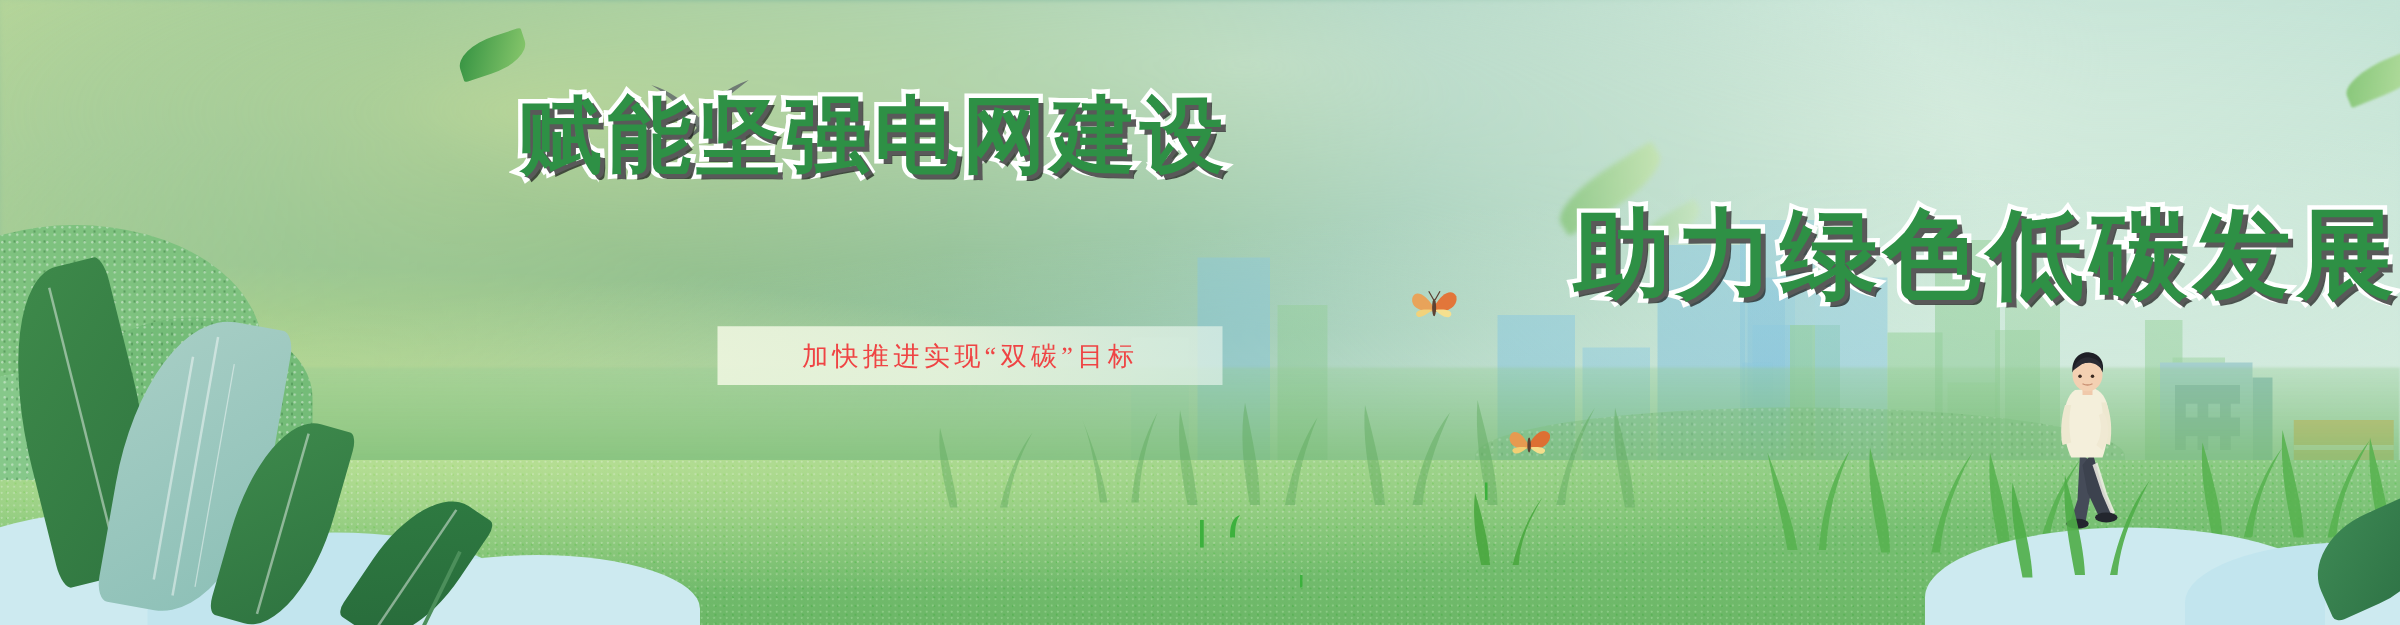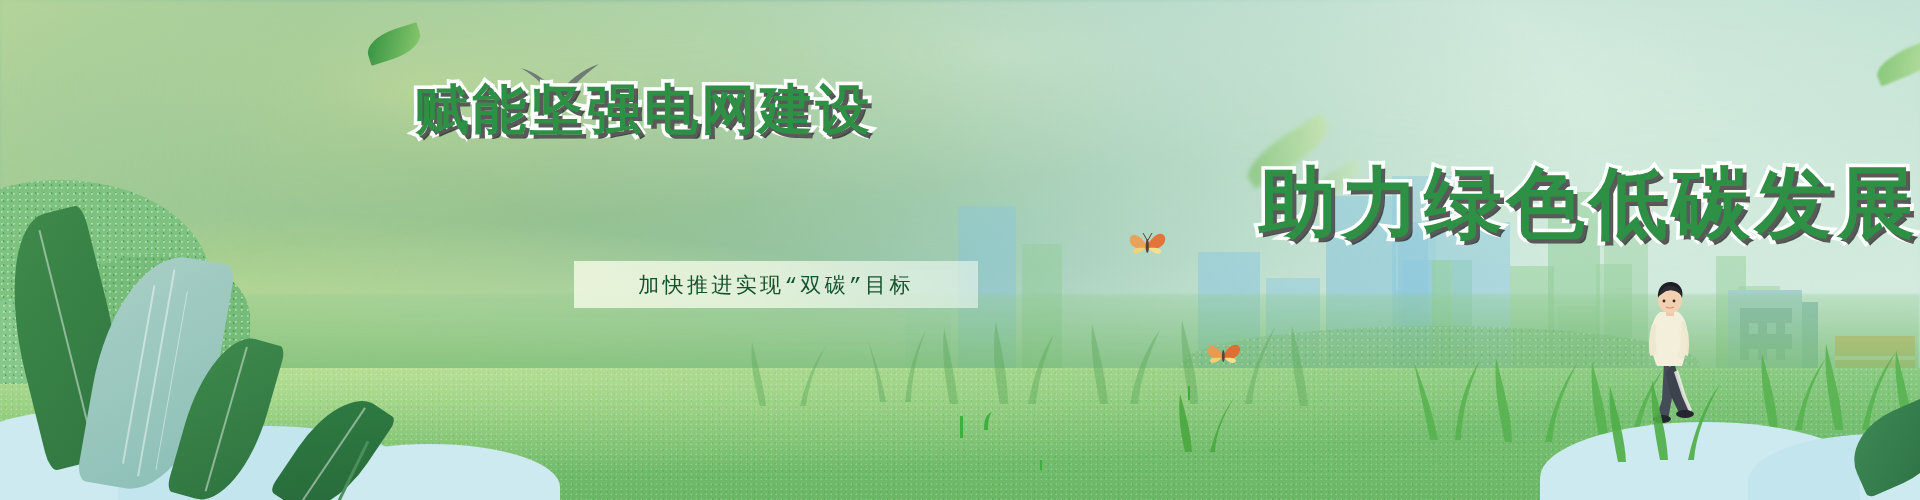--- a/index.html
+++ b/index.html
@@ -73,33 +73,33 @@
   .flyleaf{position:absolute;border-radius:60% 5% 60% 5%;}
 
   
   #title-wrap{position:absolute;left:0;top:66px;width:1920px;}
   .tline{
     color:#2e9045;font-weight:700;letter-spacing:.06em;white-space:nowrap;
     font-family:"Liberation Sans","DejaVu Sans",sans-serif;
     -webkit-text-stroke:7px #ffffff;paint-order:stroke fill;
     text-shadow:4px 4px 0 rgba(25,25,25,.72);
   }
-  #title-line1{font-size:54px;line-height:86px;padding-left:415px;}
+  #title-line1{font-size:67px;line-height:86px;padding-left:415px;}
   #title-line2{font-size:78px;line-height:86px;padding-left:560px;margin-top:8px;text-align:right;}
 
   
   #subtitle-band{
     position:absolute;left:574px;top:261px;width:404px;height:47px;
     background:linear-gradient(90deg, rgba(240,247,225,.88) 0%, rgba(236,246,226,.85) 45%, rgba(224,241,232,.72) 100%);
   }
   #subtitle-text{
     position:absolute;left:574px;top:261px;width:404px;height:47px;
     display:flex;align-items:center;justify-content:center;
-    color:#14532d;font-size:21px;letter-spacing:.16em;white-space:nowrap;
-    font-family:Liberation Mono, monospace;
+    color:#ef4444;font-size:21px;letter-spacing:.16em;white-space:nowrap;
+    font-family:Liberation Serif, serif;
   }
 
   
   #person{position:absolute;left:1638px;bottom:72px;width:74px;height:150px;}
 </style>
 </head>
 <body>
 
 <div id="stage">
 

